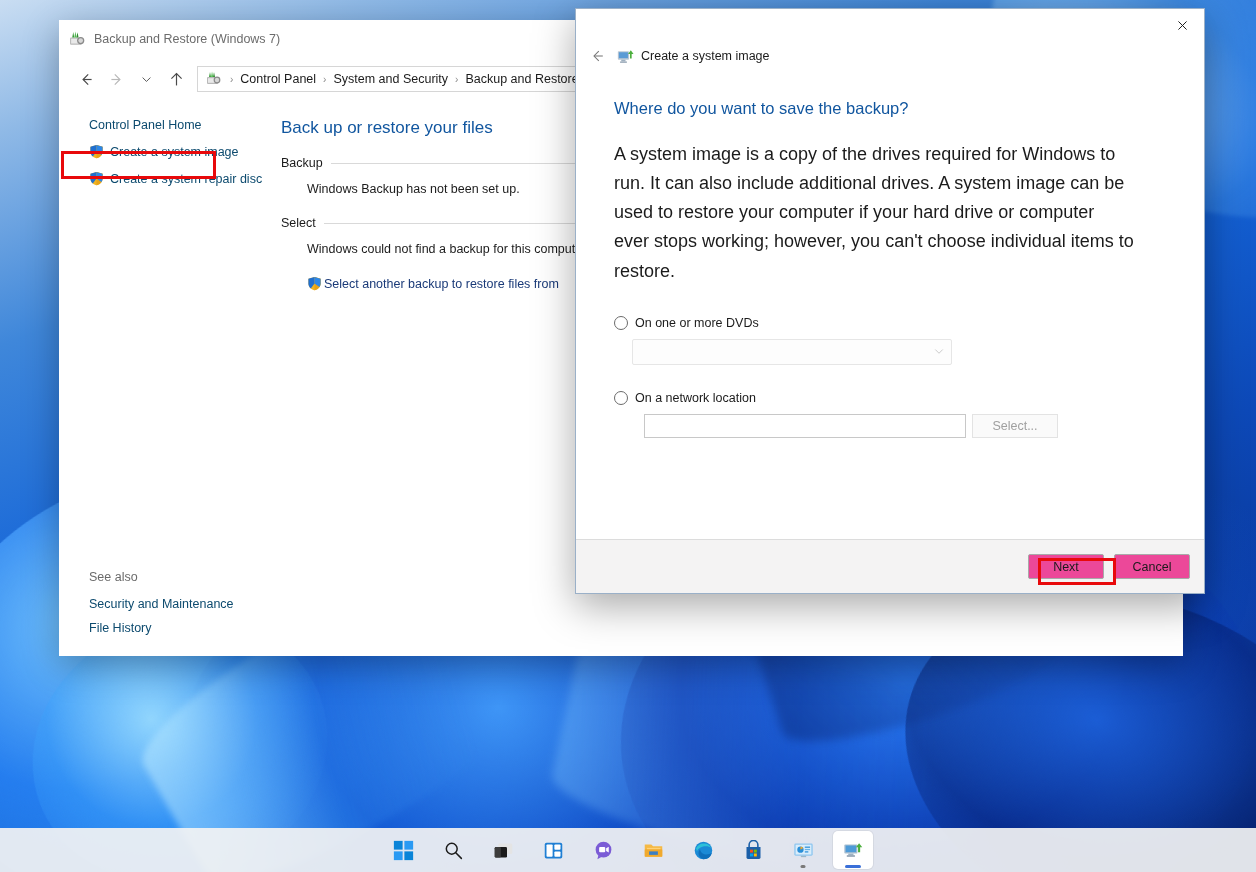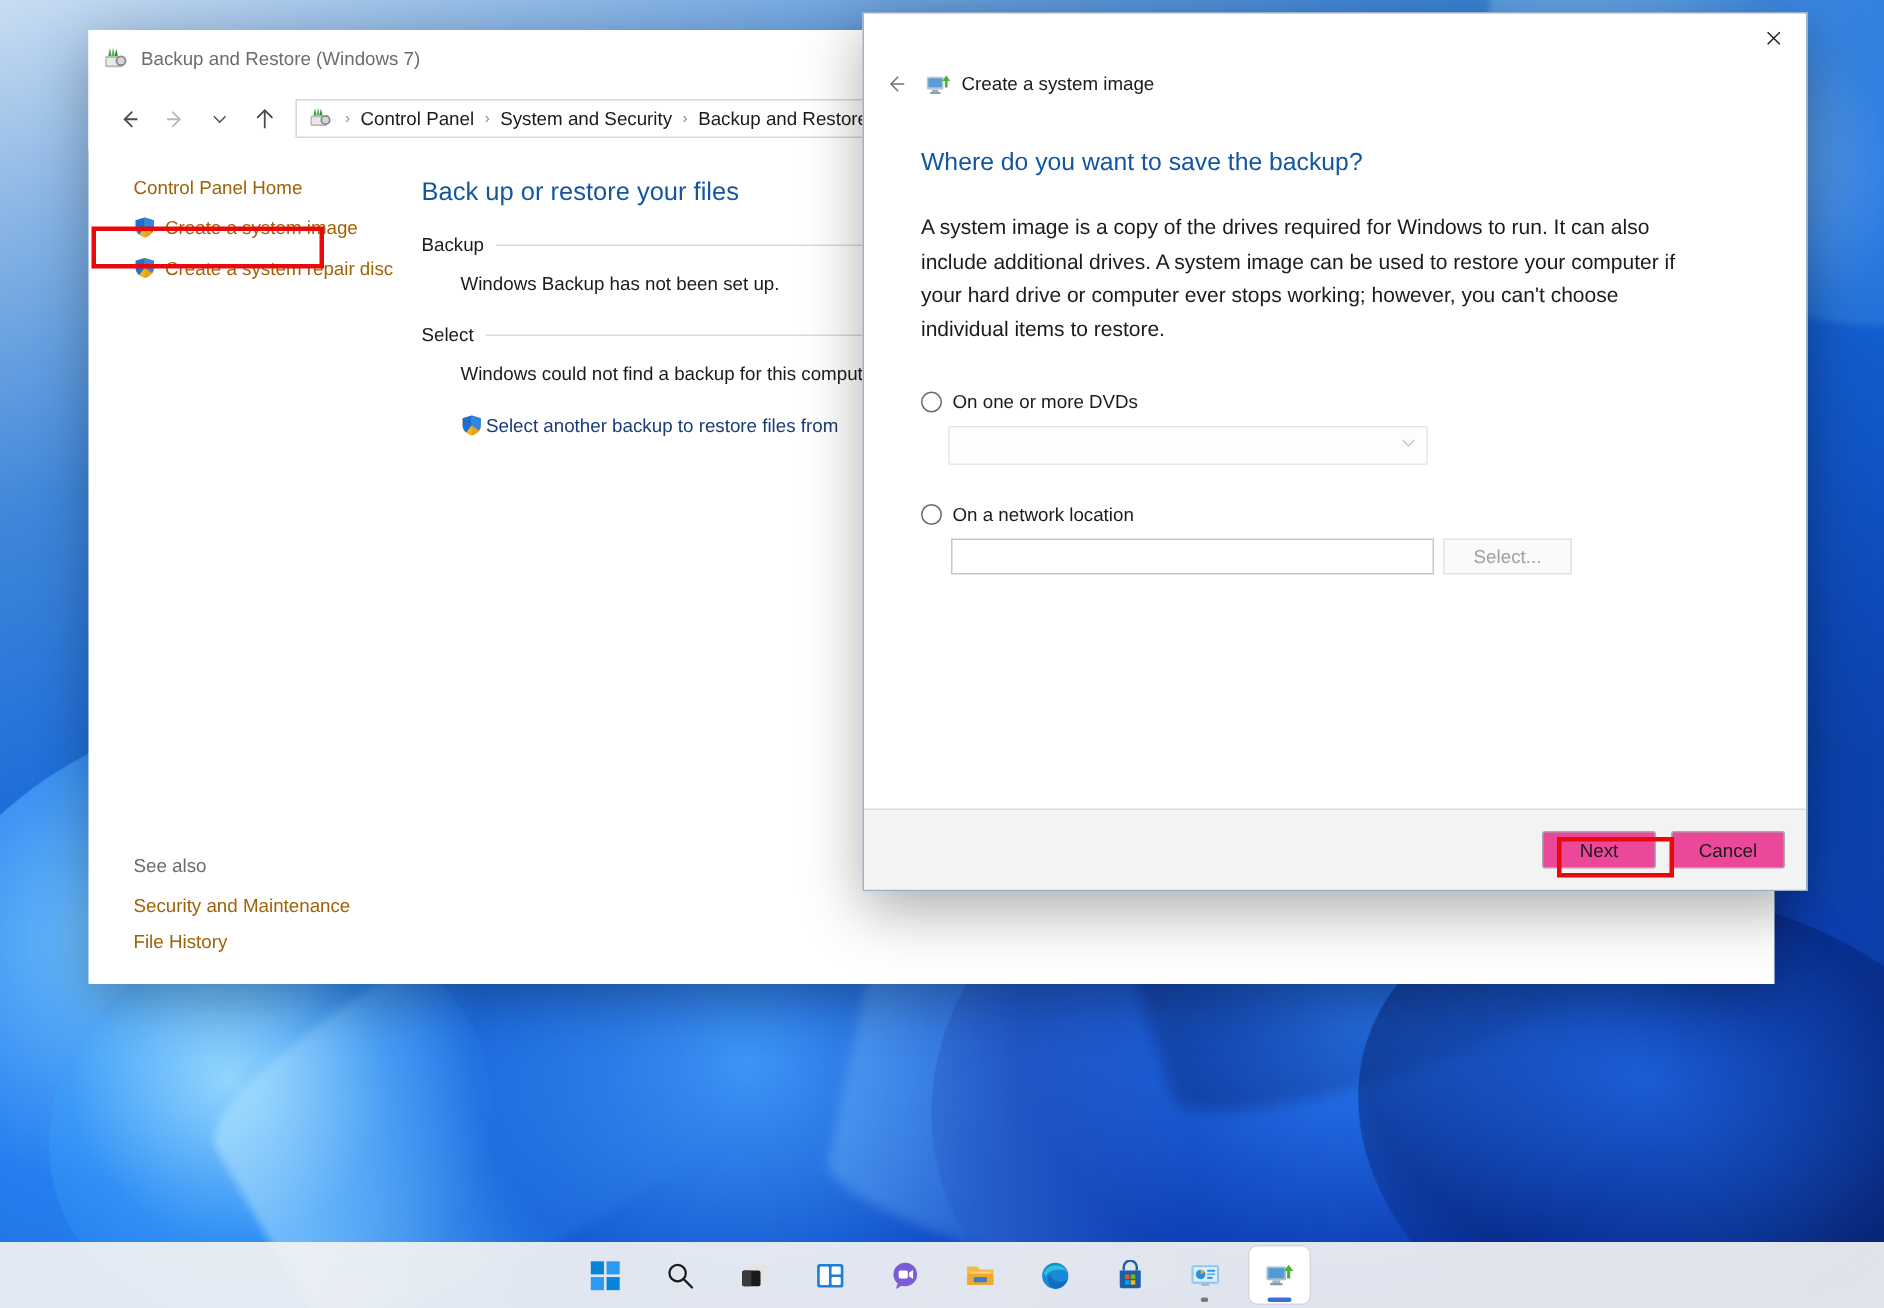--- a/index.html
+++ b/index.html
@@ -142,21 +142,21 @@
 
   #cp-body { display: flex; height: 556px; }
   #cp-sidebar {
     width: 222px;
     padding: 18px 0 0 30px;
     position: relative;
     flex: none;
   }
   .side-link {
     font-size: 12.5px;
-    color: #a16207;
+    color: #0c4a6e;
     margin-bottom: 12px;
     display: flex; align-items: center;
     white-space: nowrap;
   }
   .shield {
     width: 15px; height: 15px;
     margin-right: 6px; flex: none;
     margin-left: -22px;
   }
   .side-link.with-shield { margin-left: 22px; }
@@ -255,21 +255,21 @@
   #dlg-content {
     flex: 1;
     padding: 18px 28px 0 38px;
     overflow: hidden;
   }
   #dlg-heading {
     font-size: 16.5px; color: #11569f;
     margin: 10px 0 22px 0;
   }
   #dlg-para {
-    font-size: 14px; color: #1b1b1b;
+    font-size: 18px; color: #1b1b1b;
     line-height: 1.62;
     width: 520px;
     margin-bottom: 30px;
   }
   .opt-block { margin-bottom: 26px; }
   .radio-row { display: flex; align-items: center; margin-bottom: 9px; }
   .radio {
     width: 14px; height: 14px; border-radius: 50%;
     border: 1px solid #6b6b6b; background: #fff;
     flex: none; margin-right: 7px;
@@ -292,21 +292,21 @@
     display: flex; align-items: center;
     padding: 0 6px 0 8px;
     width: 320px;
   }
   .combo.disabled { border-color: #e6e6e6; background: #fdfdfd; }
   .combo-drive-icon { width: 13px; height: 8px; margin-right: 8px; flex: none; }
   .combo-text { flex: 1; font-size: 12.5px; color: #1b1b1b; white-space: nowrap; }
   .combo-arrow { color: #6b6b6b; font-size: 10px; flex: none; }
   .combo.disabled .combo-arrow { color: #c0c0c0; }
 
-  .net-row { margin-left: 20px; display: flex; align-items: center; }
+  .net-row { margin-left: 30px; display: flex; align-items: center; }
   #net-input {
     width: 322px; height: 24px;
     border: 1px solid #c8c8c8;
     background: #ffffff;
     font-size: 12.5px; color: #1b1b1b;
     padding: 0 6px;
     font-family: "Liberation Sans", sans-serif;
   }
   #net-select-btn {
     margin-left: 6px;

